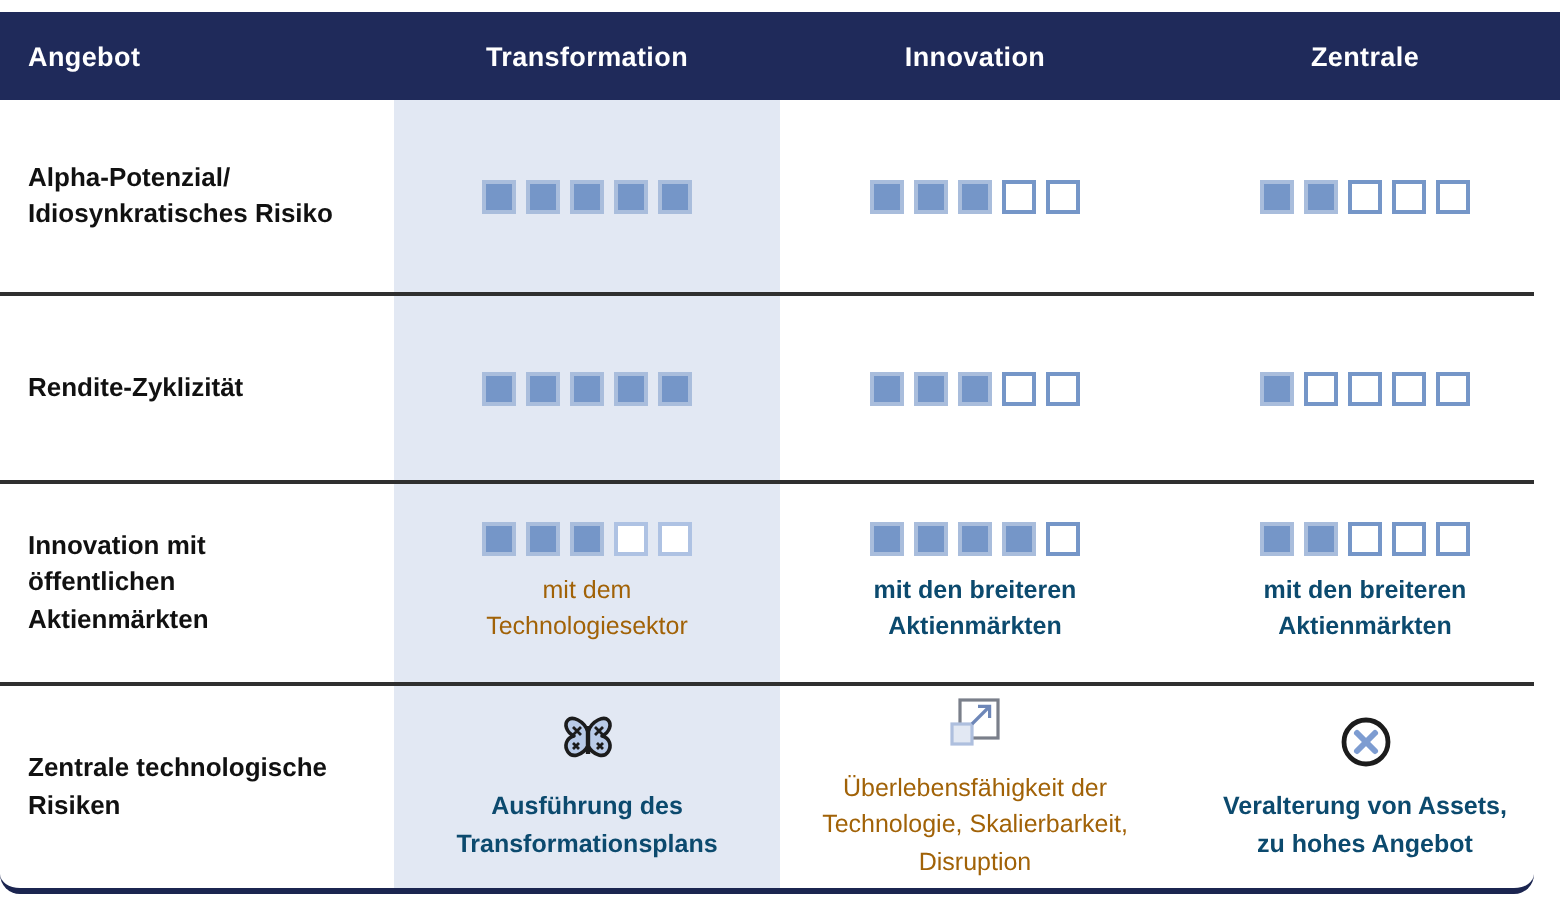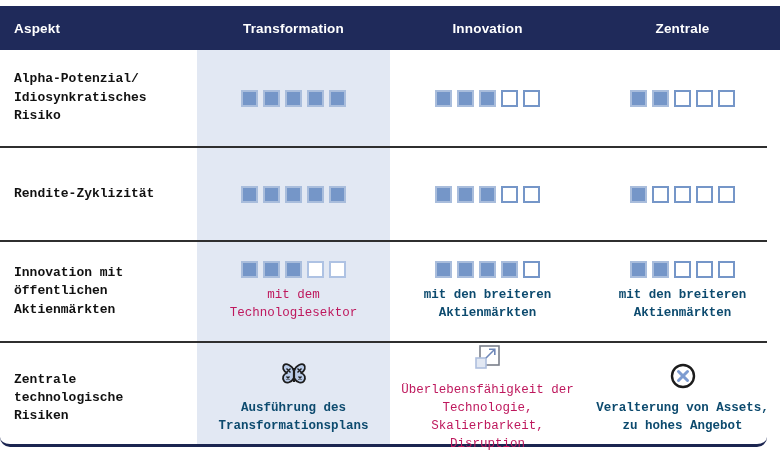--- a/index.html
+++ b/index.html
@@ -9,51 +9,51 @@
   
   .header-bar{position:absolute;top:6px;left:0;width:780px;height:44px;background:#1f2a5a;
     display:grid;grid-template-columns:197px 193px 195px 195px;align-items:center;z-index:3;}
   .header-cell{color:#ffffff;font-weight:bold;font-size:13.5px;letter-spacing:.2px;text-align:center;}
   .header-cell.first{text-align:left;padding-left:14px;}
 
   
   .col-highlight{position:absolute;left:197px;top:50px;width:193px;height:397px;background:#e2e8f3;z-index:0;}
 
   
-  .rows{position:absolute;top:50px;left:0;width:767px;z-index:1;font-family:Liberation Mono, monospace;}
+  .rows{position:absolute;top:50px;left:0;width:767px;z-index:1;}
   .row{display:grid;grid-template-columns:197px 193px 195px 195px;box-sizing:border-box;
     border-bottom:2px solid #2f2f2f;}
   .row.r1{height:98px;}
   .row.r2{height:94px;}
   .row.r3{height:101px;}
   .row.r4{height:104px;border-bottom:3px solid #1b2550;border-radius:10px;}
 
   .cell{display:flex;flex-direction:column;align-items:center;justify-content:center;gap:8px;}
   .label-cell{align-items:flex-start;justify-content:center;padding:0 8px 0 14px;box-sizing:border-box;}
   .row-label{font-weight:bold;font-size:13px;line-height:1.42;color:#111111;white-space:pre-line;}
 
   
   .rating{display:flex;gap:5px;}
   .sq{width:17px;height:17px;box-sizing:border-box;}
   .sq.filled{background:#7596c8;border:2px solid #a9bddc;}
   .sq.empty{background:#ffffff;border:2px solid #7596c8;}
   .cell.col-innovation .sq.empty{border-color:#aec2e3;}
 
-  .caption{font-size:12.5px;line-height:1.45;text-align:center;color:#be185d;white-space:pre-line;}
+  .caption{font-size:12.5px;line-height:1.45;text-align:center;color:#a16207;white-space:pre-line;}
   .caption.bold{font-weight:bold;color:#0c4a6e;}
 
   .icon-wrap{display:flex;align-items:center;justify-content:center;height:30px;}
 </style>
 </head>
 <body>
 
 <div class="canvas">
 
   <div class="header-bar">
-    <div class="header-cell first">Aspekt</div>
+    <div class="header-cell first">Angebot</div>
     <div class="header-cell">Transformation</div>
     <div class="header-cell">Innovation</div>
     <div class="header-cell">Zentrale</div>
   </div>
 
   <div class="col-highlight"></div>
 
   <div class="rows">
 
     <div class="row r1">

